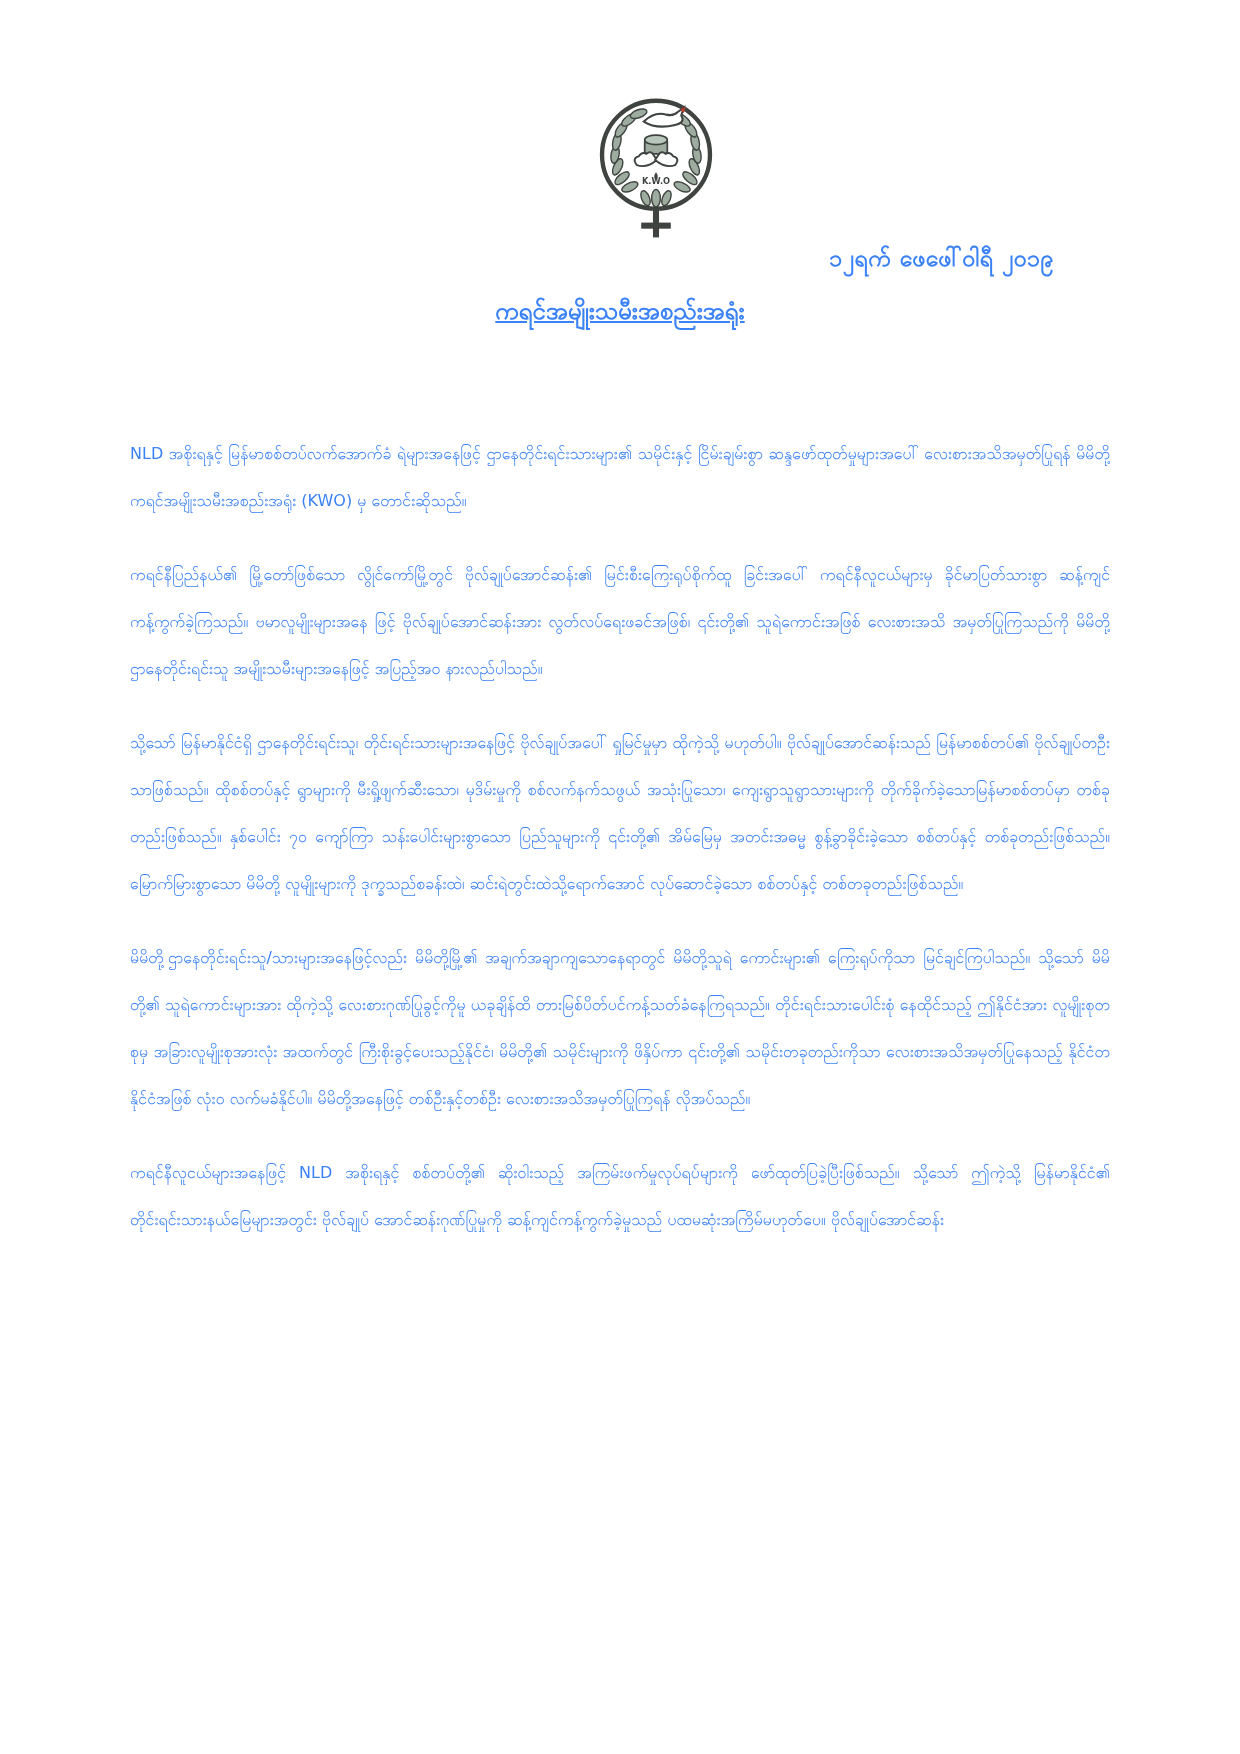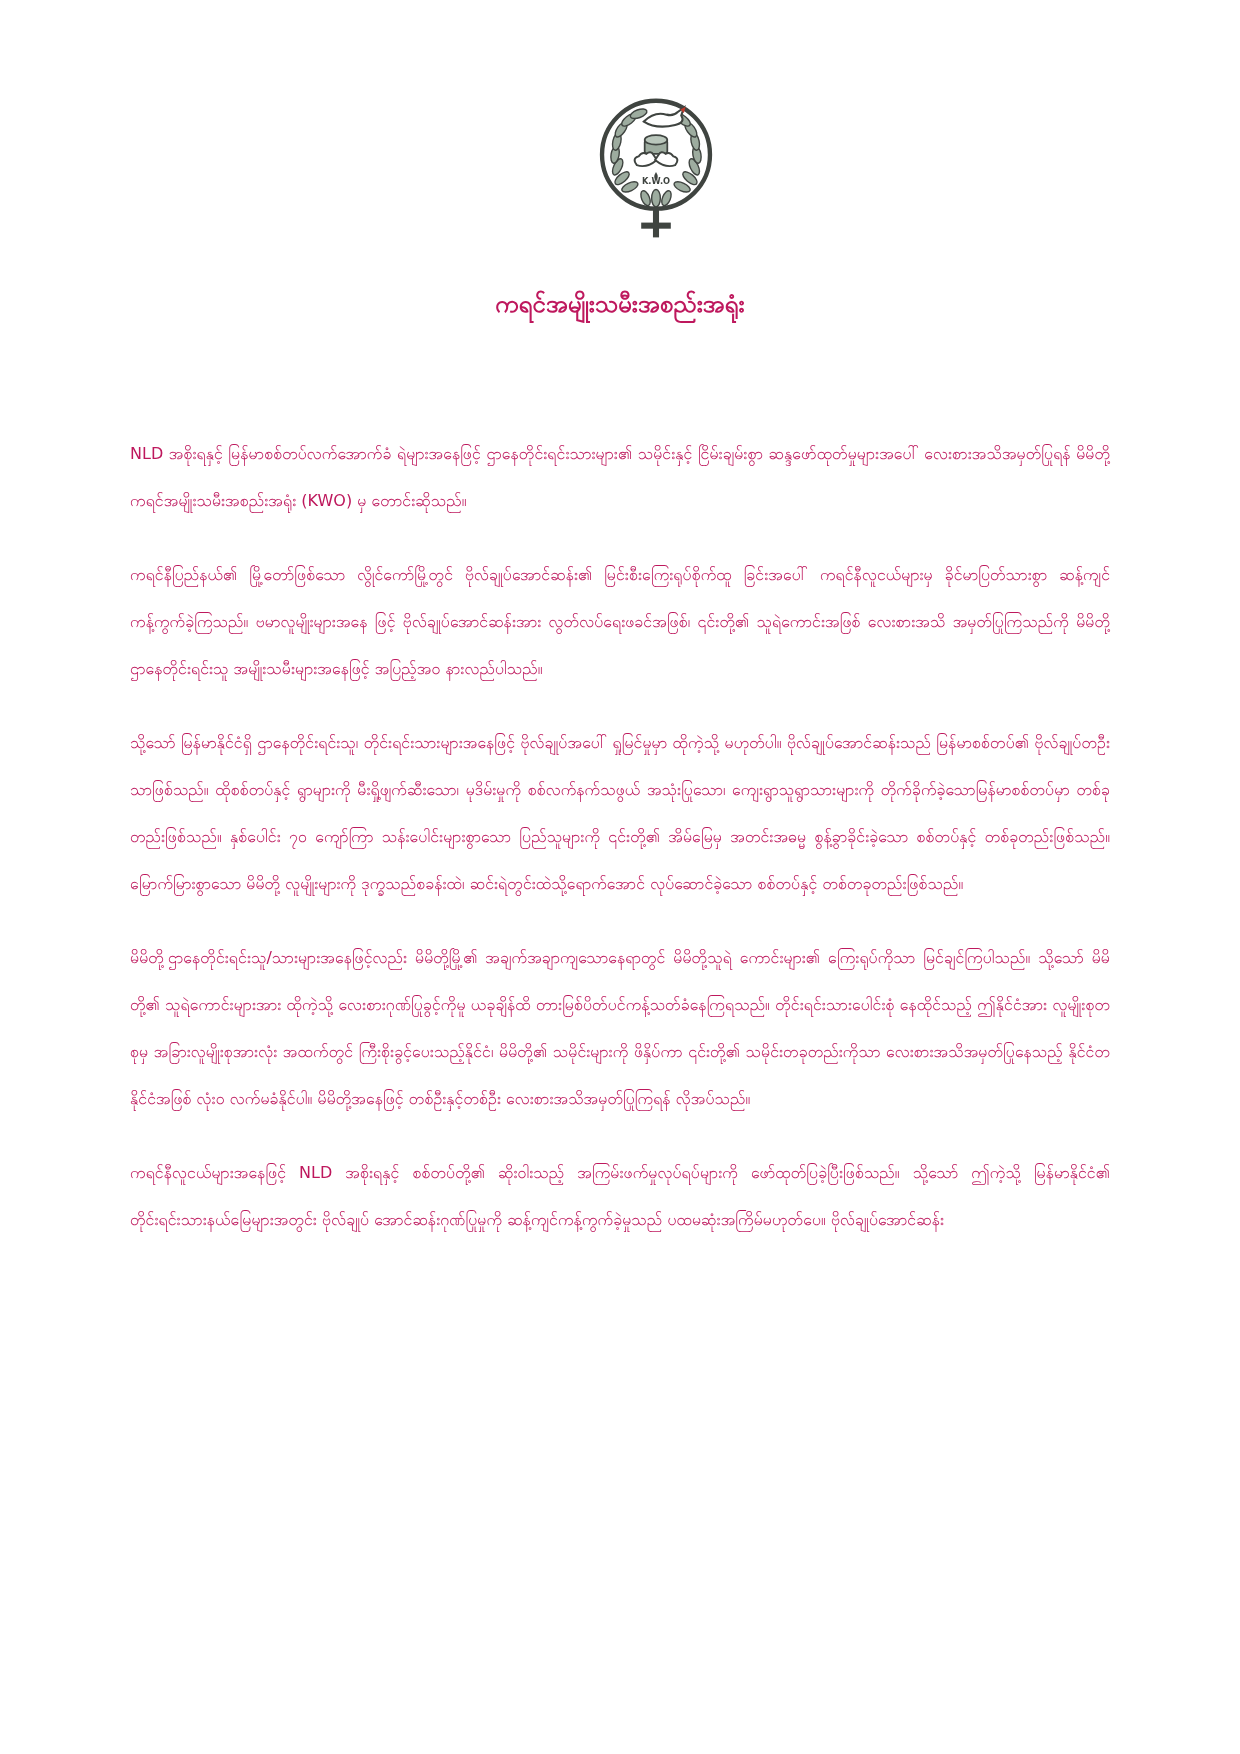--- a/index.html
+++ b/index.html
@@ -2,43 +2,44 @@
 <html><head>
 <meta charset="utf-8">
 <style>
   html,body { margin:0; padding:0; background:#e8e8e8; }
   .page {
     position:relative;
     width:1240px; height:1754px;
     margin:0 auto;
     background:#ffffff;
     font-family:"DejaVu Sans", sans-serif;
-    color:#be185d;
+    color:#3b82f6;
     overflow:hidden;
   }
   .logo {
     position:absolute;
     left:586px; top:92px;
     width:140px; height:148px;
   }
   .date-line {
     position:absolute;
     top:243px; left:130px; right:186px;
     text-align:right;
     font-size:23px;
     font-weight:700;
     letter-spacing:0.5px;
   }
   .title-block {
     position:absolute;
-    top:285px; left:60px; right:60px;
+    top:292px; left:60px; right:60px;
     text-align:center;
     font-size:24px;
     font-weight:700;
     line-height:38px;
+    text-decoration:underline;
   }
   .title-block div { margin:0; }
   .body-block {
     position:absolute;
     top:430px; left:130px;
     width:980px;
     font-size:16px;
     line-height:47px;
     text-align:justify;
   }
@@ -95,20 +96,21 @@
 
     <text x="80" y="106" text-anchor="middle" font-family="DejaVu Sans, sans-serif" font-size="9.5" font-weight="bold" fill="#3f4440">K.W.O</text>
 
     <g fill="#9dac9f" stroke="#3f4440" stroke-width="1.6">
       <ellipse cx="80" cy="122" rx="5" ry="10"></ellipse>
       <ellipse cx="68" cy="122" rx="4.5" ry="9" transform="rotate(-22 68 122)"></ellipse>
       <ellipse cx="92" cy="122" rx="4.5" ry="9" transform="rotate(22 92 122)"></ellipse>
     </g>
   </svg>
 
+  <div class="date-line">၁၂ရက် ဖေဖေါ်ဝါရီ ၂၀၁၉</div>
 
   <div class="title-block">
     <div>ကရင်အမျိုးသမီးအစည်းအရုံး</div>
   </div>
 
   <div class="body-block">
     <p>NLD အစိုးရနှင့် မြန်မာစစ်တပ်လက်အောက်ခံ ရဲများအနေဖြင့် ဌာနေတိုင်းရင်းသားများ၏ သမိုင်းနှင့် ငြိမ်းချမ်းစွာ ဆန္ဒဖော်ထုတ်မှုများအပေါ် လေးစားအသိအမှတ်ပြုရန် မိမိတို့ ကရင်အမျိုးသမီးအစည်းအရုံး (KWO) မှ တောင်းဆိုသည်။</p>
     <p>ကရင်နီပြည်နယ်၏ မြို့တော်ဖြစ်သော လွိုင်ကော်မြို့တွင် ဗိုလ်ချုပ်အောင်ဆန်း၏ မြင်းစီးကြေးရုပ်စိုက်ထူ ခြင်းအပေါ် ကရင်နီလူငယ်များမှ ခိုင်မာပြတ်သားစွာ ဆန့်ကျင်ကန့်ကွက်ခဲ့ကြသည်။ ဗမာလူမျိုးများအနေ ဖြင့် ဗိုလ်ချုပ်အောင်ဆန်းအား လွတ်လပ်ရေးဖခင်အဖြစ်၊ ၎င်းတို့၏ သူရဲကောင်းအဖြစ် လေးစားအသိ အမှတ်ပြုကြသည်ကို မိမိတို့ ဌာနေတိုင်းရင်းသူ အမျိုးသမီးများအနေဖြင့် အပြည့်အဝ နားလည်ပါသည်။</p>
     <p>သို့သော် မြန်မာနိုင်ငံရှိ ဌာနေတိုင်းရင်းသူ၊ တိုင်းရင်းသားများအနေဖြင့် ဗိုလ်ချုပ်အပေါ် ရှုမြင်မှုမှာ ထိုကဲ့သို့ မဟုတ်ပါ။ ဗိုလ်ချုပ်အောင်ဆန်းသည် မြန်မာစစ်တပ်၏ ဗိုလ်ချုပ်တဦးသာဖြစ်သည်။ ထိုစစ်တပ်နှင့် ရွာများကို မီးရှို့ဖျက်ဆီးသော၊ မုဒိမ်းမှုကို စစ်လက်နက်သဖွယ် အသုံးပြုသော၊ ကျေးရွာသူရွာသားများကို တိုက်ခိုက်ခဲ့သောမြန်မာစစ်တပ်မှာ တစ်ခုတည်းဖြစ်သည်။ နှစ်ပေါင်း ၇၀ ကျော်ကြာ သန်းပေါင်းများစွာသော ပြည်သူများကို ၎င်းတို့၏ အိမ်မြေမှ အတင်းအဓမ္မ စွန့်ခွာခိုင်းခဲ့သော စစ်တပ်နှင့် တစ်ခုတည်းဖြစ်သည်။ မြောက်မြားစွာသော မိမိတို့ လူမျိုးများကို ဒုက္ခသည်စခန်းထဲ၊ ဆင်းရဲတွင်းထဲသို့ရောက်အောင် လုပ်ဆောင်ခဲ့သော စစ်တပ်နှင့် တစ်တခုတည်းဖြစ်သည်။</p>
     <p>မိမိတို့ဌာနေတိုင်းရင်းသူ/သားများအနေဖြင့်လည်း မိမိတို့မြို့၏ အချက်အချာကျသောနေရာတွင် မိမိတို့သူရဲ ကောင်းများ၏ ကြေးရုပ်ကိုသာ မြင်ချင်ကြပါသည်။ သို့သော် မိမိတို့၏ သူရဲကောင်းများအား ထိုကဲ့သို့ လေးစားဂုဏ်ပြုခွင့်ကိုမူ ယခုချိန်ထိ တားမြစ်ပိတ်ပင်ကန့်သတ်ခံနေကြရသည်။ တိုင်းရင်းသားပေါင်းစုံ နေထိုင်သည့် ဤနိုင်ငံအား လူမျိုးစုတစုမှ အခြားလူမျိုးစုအားလုံး အထက်တွင် ကြီးစိုးခွင့်ပေးသည့်နိုင်ငံ၊ မိမိတို့၏ သမိုင်းများကို ဖိနှိပ်ကာ ၎င်းတို့၏ သမိုင်းတခုတည်းကိုသာ လေးစားအသိအမှတ်ပြုနေသည့် နိုင်ငံတနိုင်ငံအဖြစ် လုံးဝ လက်မခံနိုင်ပါ။ မိမိတို့အနေဖြင့် တစ်ဦးနှင့်တစ်ဦး လေးစားအသိအမှတ်ပြုကြရန် လိုအပ်သည်။</p>

